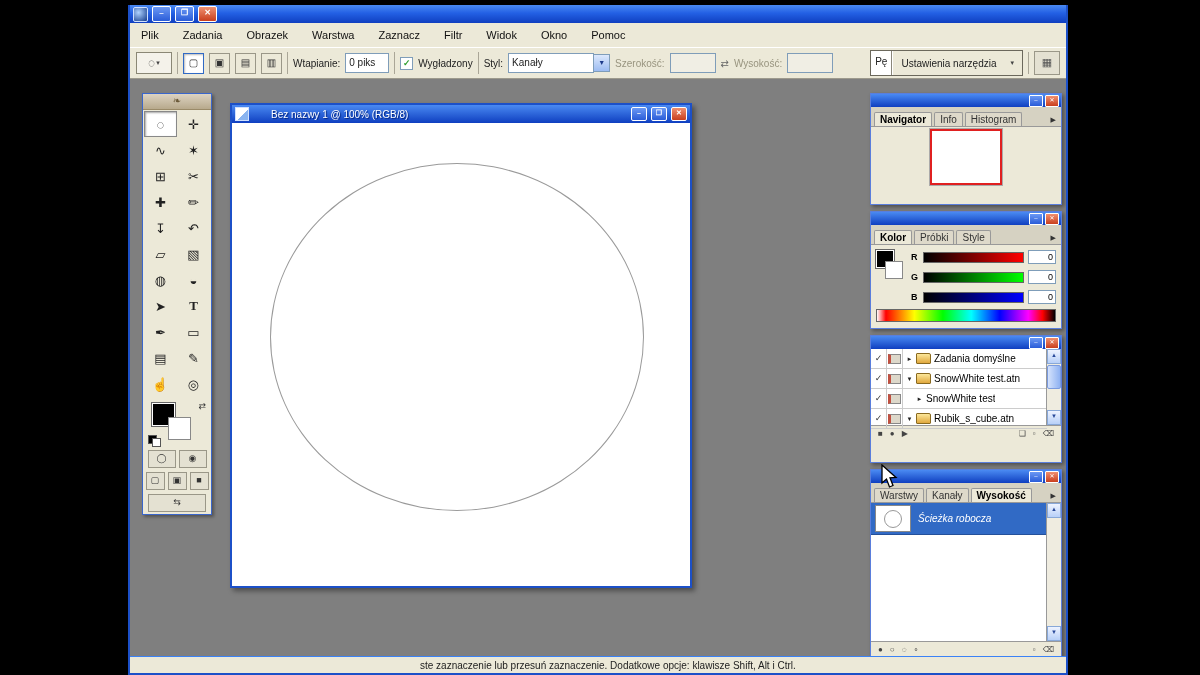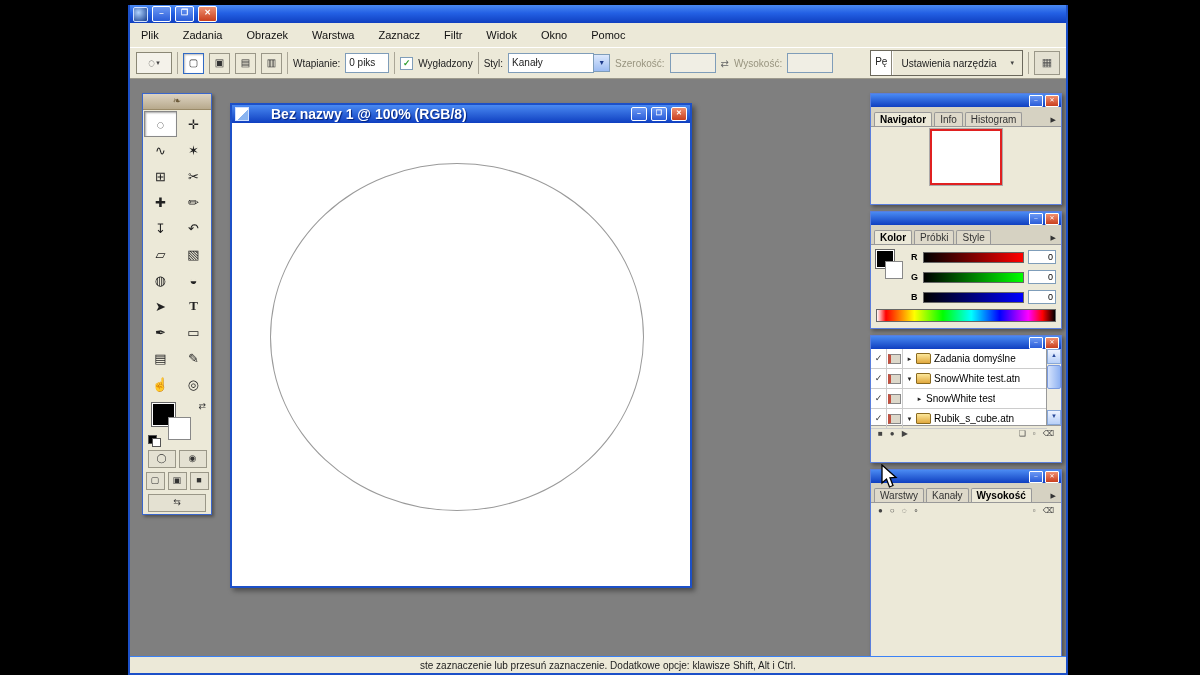--- a/index.html
+++ b/index.html
@@ -70,21 +70,21 @@
   .tb-btn{height:16px;border:1px solid #9a9788;background:#e4e1d2;font-size:9px;line-height:15px;
     text-align:center;color:#333;}
   .tb-btn.w26{width:26px;} .tb-btn.w17{width:17px;} .tb-btn.wide{width:56px;}
 
   
   .docwin{position:absolute;left:100px;top:24px;width:462px;height:485px;border:2px solid #1c50c8;
     box-sizing:border-box;display:flex;flex-direction:column;box-shadow:3px 3px 5px rgba(0,0,0,.4);}
   .doc-titlebar{height:18px;background:linear-gradient(180deg,#4a8af2,#0f3fc0);display:flex;
     align-items:center;gap:4px;padding:0 3px;}
   .doc-ico{width:12px;height:12px;border:1px solid #cfe0ff;background:linear-gradient(135deg,#fff 55%,#8ab4f0 55%);}
-  .doc-title{flex:1;color:#fff;font-weight:bold;font-size:14px;text-shadow:1px 1px 1px #00217a;
+  .doc-title{flex:1;color:#fff;font-weight:normal;font-size:10px;text-shadow:1px 1px 1px #00217a;
     white-space:nowrap;overflow:hidden;padding-left:18px;}
   .doc-btn{width:14px;height:12px;font-size:7px;line-height:10px;}
   .doc-canvas{flex:1;background:#fff;position:relative;}
   .path-ellipse{position:absolute;left:38px;top:40px;width:372px;height:346px;border:1px solid #9a9a9a;
     border-radius:50%;}
 
   
   .panel{position:absolute;left:740px;width:192px;background:#ece9d8;border:1px solid #5a7edc;
     box-sizing:border-box;box-shadow:2px 2px 4px rgba(0,0,0,.4);}
   .p-cap{height:13px;background:linear-gradient(180deg,#4a8af2,#0f3fc0);display:flex;
@@ -435,20 +435,35 @@
         <div class="p-cap">
           <span class="p-btn">–</span>
           <span class="p-btn close">✕</span>
         </div>
         <div class="p-tabs">
           <span class="p-tab">Warstwy</span>
           <span class="p-tab">Kanały</span>
           <span class="p-tab active">Wysokość</span>
           <span class="p-menu-arrow">▶</span>
         </div>
+        <div class="paths-wrap">
+          <div class="paths-list">
+            <div class="path-row">
+              <span class="path-thumb">
+                <span class="path-thumb-circle"></span>
+              </span>
+              <span class="path-label">Ścieżka robocza</span>
+            </div>
+          </div>
+          <div class="vscroll">
+            <span class="sc-btn">▲</span>
+            <span class="sc-track"></span>
+            <span class="sc-btn">▼</span>
+          </div>
+        </div>
         <div class="p-foot">
           <span class="foot-ic">●</span>
           <span class="foot-ic">○</span>
           <span class="foot-ic">◌</span>
           <span class="foot-ic">∘</span>
           <span class="gap"></span>
           <span class="foot-ic">▫</span>
           <span class="foot-ic">⌫</span>
         </div>
       </div>

